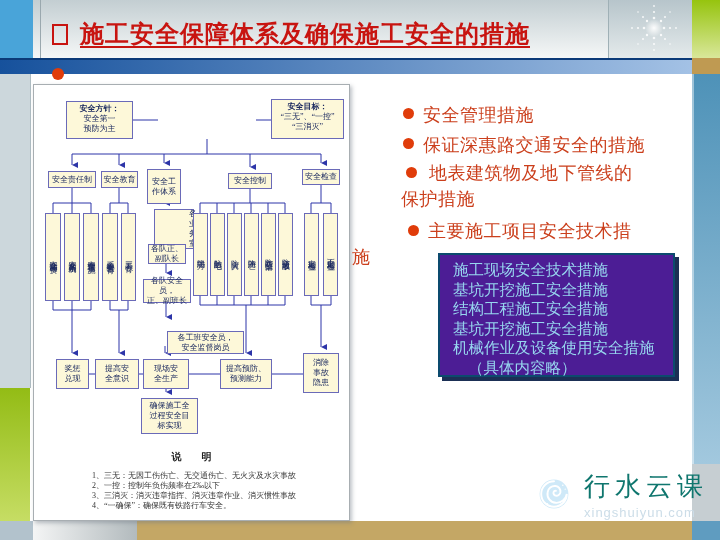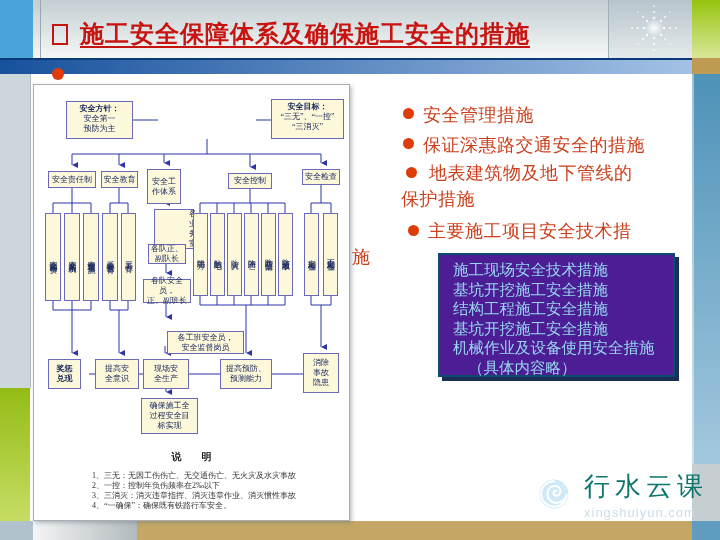--- a/index.html
+++ b/index.html
@@ -201,21 +201,21 @@
 
     <div class="fc-box v" style="left:159px;top:128px;width:15px;height:83px;">防塌方</div>
     <div class="fc-box v" style="left:176px;top:128px;width:15px;height:83px;">防触电</div>
     <div class="fc-box v" style="left:193px;top:128px;width:15px;height:83px;">防火灾</div>
     <div class="fc-box v" style="left:210px;top:128px;width:15px;height:83px;">防淹亡</div>
     <div class="fc-box v" style="left:227px;top:128px;width:15px;height:83px;">防高空坠落</div>
     <div class="fc-box v" style="left:244px;top:128px;width:15px;height:83px;">防交通事故</div>
     <div class="fc-box v" style="left:270px;top:128px;width:15px;height:83px;">定期检查</div>
     <div class="fc-box v" style="left:289px;top:128px;width:15px;height:83px;">不定期检查</div>
 
-    <div class="fc-box" style="left:14px;top:274px;width:33px;height:30px;font-weight:bold;">奖惩
+    <div class="fc-box" style="left:22px;top:274px;width:33px;height:30px;">奖惩
 兑现</div>
     <div class="fc-box" style="left:61px;top:274px;width:44px;height:30px;">提高安
 全意识</div>
     <div class="fc-box" style="left:109px;top:274px;width:46px;height:30px;">现场安
 全生产</div>
     <div class="fc-box" style="left:186px;top:274px;width:52px;height:30px;">提高预防、
 预测能力</div>
     <div class="fc-box" style="left:269px;top:268px;width:36px;height:40px;">消除
 事故
 隐患</div>

